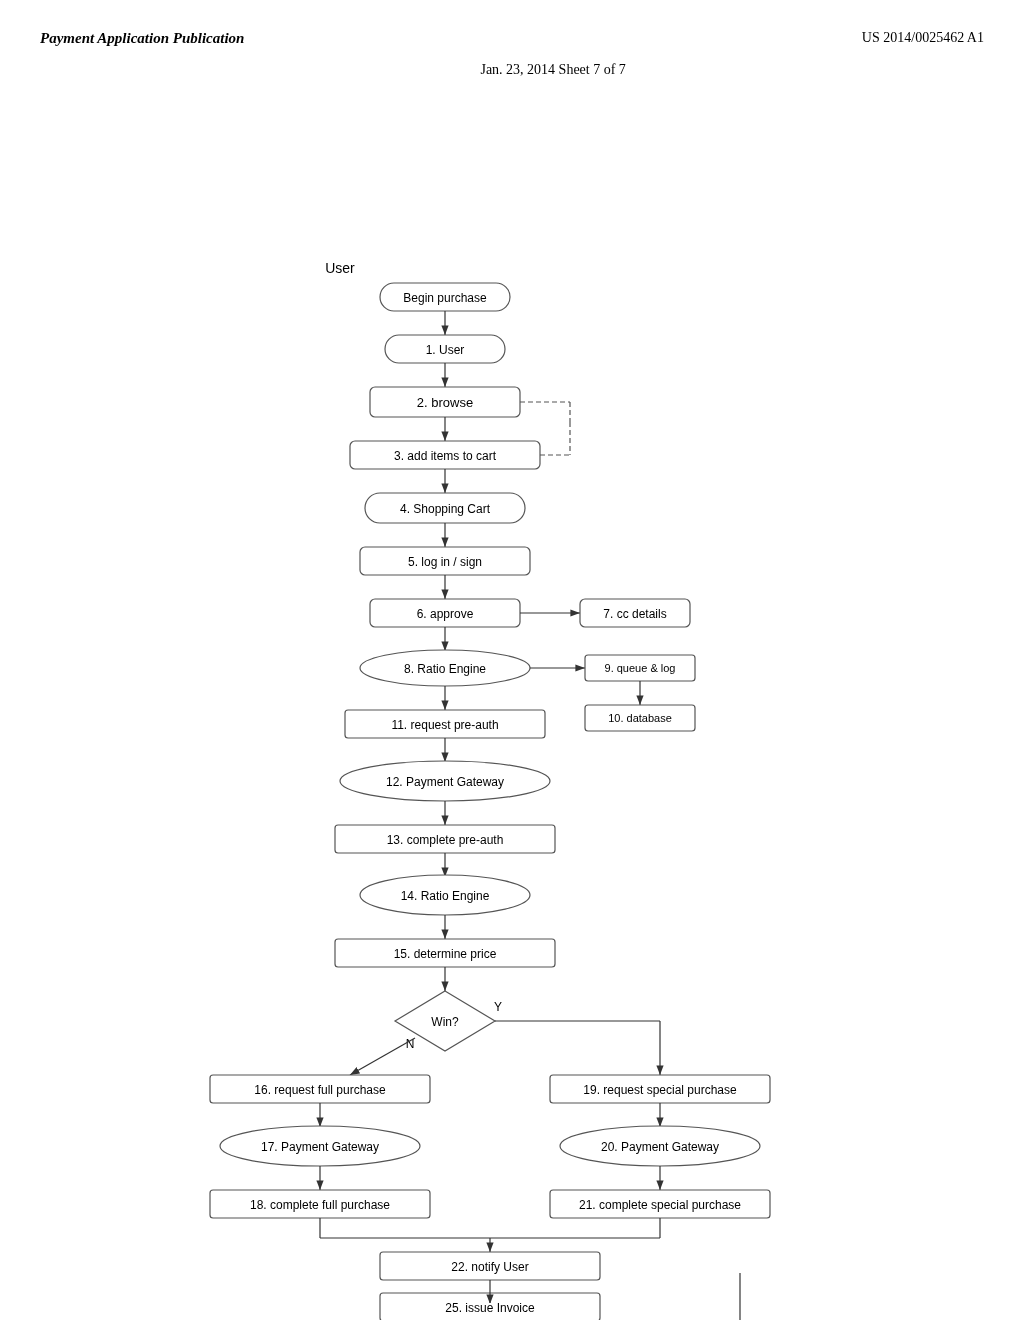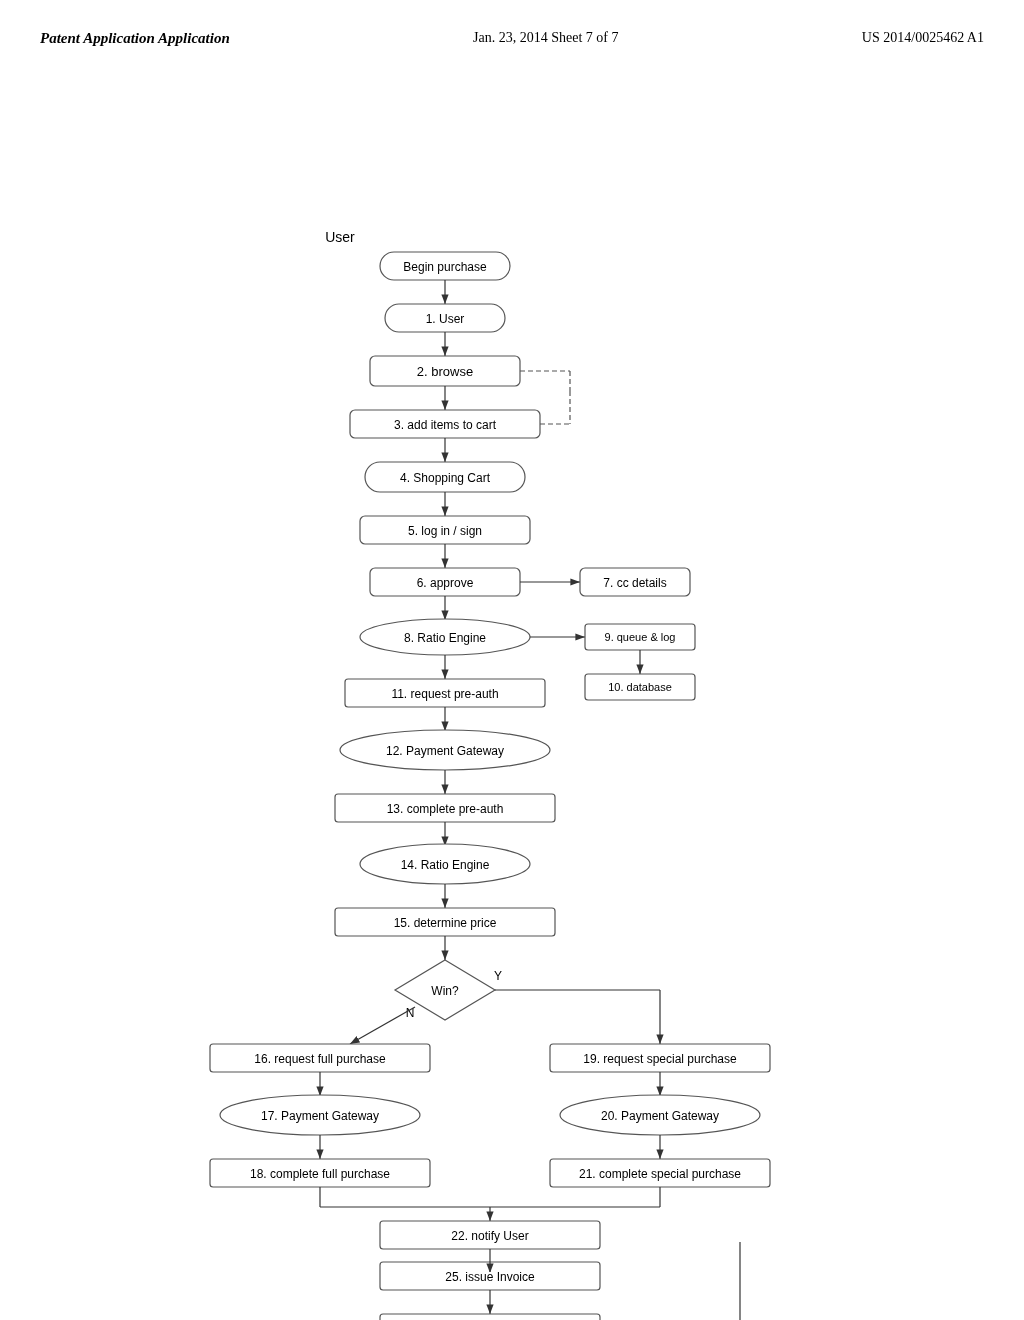--- a/index.html
+++ b/index.html
@@ -31,20 +31,21 @@
 
     .header-left {
       font-size: 15px;
       font-weight: bold;
       font-style: italic;
     }
 
     .header-center {
       font-size: 14px;
       text-align: right;
+      margin-top: 32px;
     }
 
     .header-right {
       font-size: 14px;
       font-weight: normal;
     }
 
     .diagram-container {
       position: relative;
       width: 100%;
@@ -55,21 +56,21 @@
     svg {
       display: block;
       margin: 0 auto;
     }
   </style>
 </head>
 <body>
 
 <div class="page">
   <div class="header">
-    <div class="header-left">Patent Application Application</div>
+    <div class="header-left">Payment Application Publication</div>
     <div class="header-center">
       <span>Jan. 23, 2014  Sheet 7 of 7</span>
     </div>
     <div class="header-right">US 2014/0025462 A1</div>
   </div>
 
   <div class="diagram-container">
     <svg width="960" height="1200" viewBox="0 0 960 1200" xmlns="http://www.w3.org/2000/svg">
 
       <defs>

